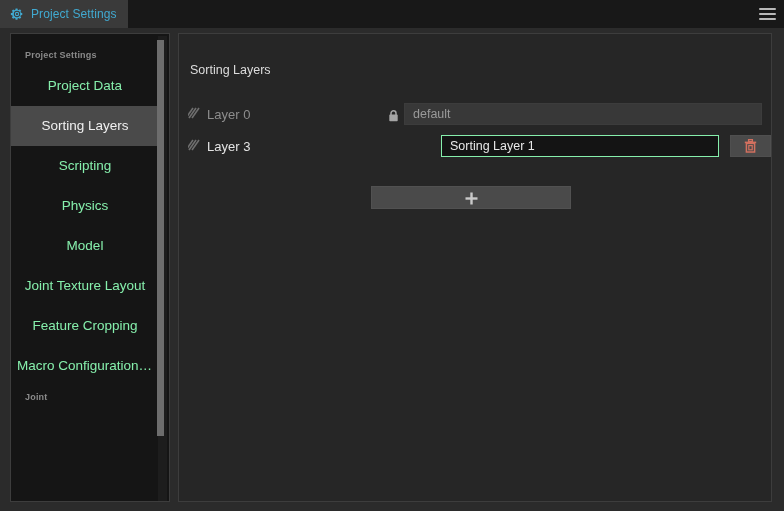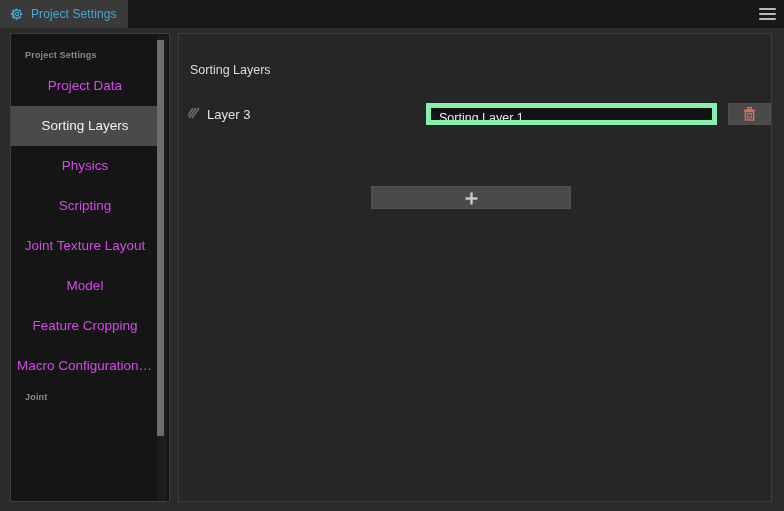--- a/index.html
+++ b/index.html
@@ -85,21 +85,21 @@
     font-size: 9px;
     color: #8a8a8a;
     font-weight: bold;
     padding: 6px 0 6px 14px;
     letter-spacing: 0.2px;
   }
   .nav-item {
     height: 40px;
     line-height: 40px;
     text-align: center;
-    color: #d946ef;
+    color: #86efac;
     font-size: 13.5px;
     cursor: pointer;
     white-space: nowrap;
     overflow: hidden;
     text-overflow: ellipsis;
     padding: 0 6px;
   }
   .nav-item.selected {
     background: #4a4a4a;
     color: #f0f0f0;
@@ -179,24 +179,24 @@
     overflow: hidden;
   }
   .field.disabled {
     background: #383838;
     border: 1px solid #3c3c3c;
     color: #9a9a9a;
     width: 358px;
   }
   .field.active {
     background: #141414;
-    border: 5px solid #86efac;
+    border: 1px solid #86efac;
     color: #e8e8e8;
     width: 300px;
-    margin-left: 22px;
+    margin-left: 37px;
   }
   .delete-button {
     width: 44px; height: 22px;
     margin-left: 11px;
     background: #4a4a4a;
     border: 1px solid #4f4f4f;
     box-sizing: border-box;
     display: flex;
     align-items: center;
     justify-content: center;
@@ -238,36 +238,51 @@
     <span></span>
   </div>
 </div>
 <div class="tabbar-underline"></div>
 
 <div class="sidebar-frame">
   <div class="sidebar-list" id="sidebar-list">
       <div class="section-header">Project Settings</div>
       <div class="nav-item">Project Data</div>
       <div class="nav-item selected">Sorting Layers</div>
+      <div class="nav-item">Scripting</div>
       <div class="nav-item">Physics</div>
-      <div class="nav-item">Scripting</div>
+      <div class="nav-item">Model</div>
       <div class="nav-item">Joint Texture Layout</div>
-      <div class="nav-item">Model</div>
       <div class="nav-item">Feature Cropping</div>
       <div class="nav-item">Macro Configurations…</div>
       <div class="section-header">Joint</div>
     </div>
   <div class="sb-track">
     <div class="sb-thumb"></div>
   </div>
 </div>
 
 <div class="panel">
   <div class="panel-title">Sorting Layers</div>
   <div class="rows" id="layer-rows">
+      <div class="layer-row">
+        <span class="drag-handle"><svg viewBox="0 0 12 18" width="12" height="18">
+            <path d="M1 13 L8 3" stroke="#6f6f6f" stroke-width="1.6"></path>
+            <path d="M4 13 L11 3" stroke="#6f6f6f" stroke-width="1.6"></path>
+            <path d="M-2 13 L5 3" stroke="#6f6f6f" stroke-width="1.6"></path>
+          </svg></span>
+        <span class="layer-name muted">Layer 0</span>
+        <span class="lock-wrap">
+          <span class="lock-icon"><svg viewBox="0 0 11 13" width="11" height="13">
+              <path d="M3 6 V4.2 a2.5 2.5 0 0 1 5 0 V6" fill="none" stroke="#a5a5a5" stroke-width="1.5"></path>
+              <rect x="1.3" y="5.6" width="8.4" height="6.6" rx="0.8" fill="#a5a5a5"></rect>
+            </svg></span>
+        </span>
+        <div class="field disabled">default</div>
+      </div>
       <div class="layer-row">
         <span class="drag-handle"><svg viewBox="0 0 12 18" width="12" height="18">
             <path d="M1 13 L8 3" stroke="#6f6f6f" stroke-width="1.6"></path>
             <path d="M4 13 L11 3" stroke="#6f6f6f" stroke-width="1.6"></path>
             <path d="M-2 13 L5 3" stroke="#6f6f6f" stroke-width="1.6"></path>
           </svg></span>
         <span class="layer-name bright">Layer 3</span>
         <span class="lock-wrap"></span>
         <div class="field active">Sorting Layer 1</div>
         <div class="delete-button">

